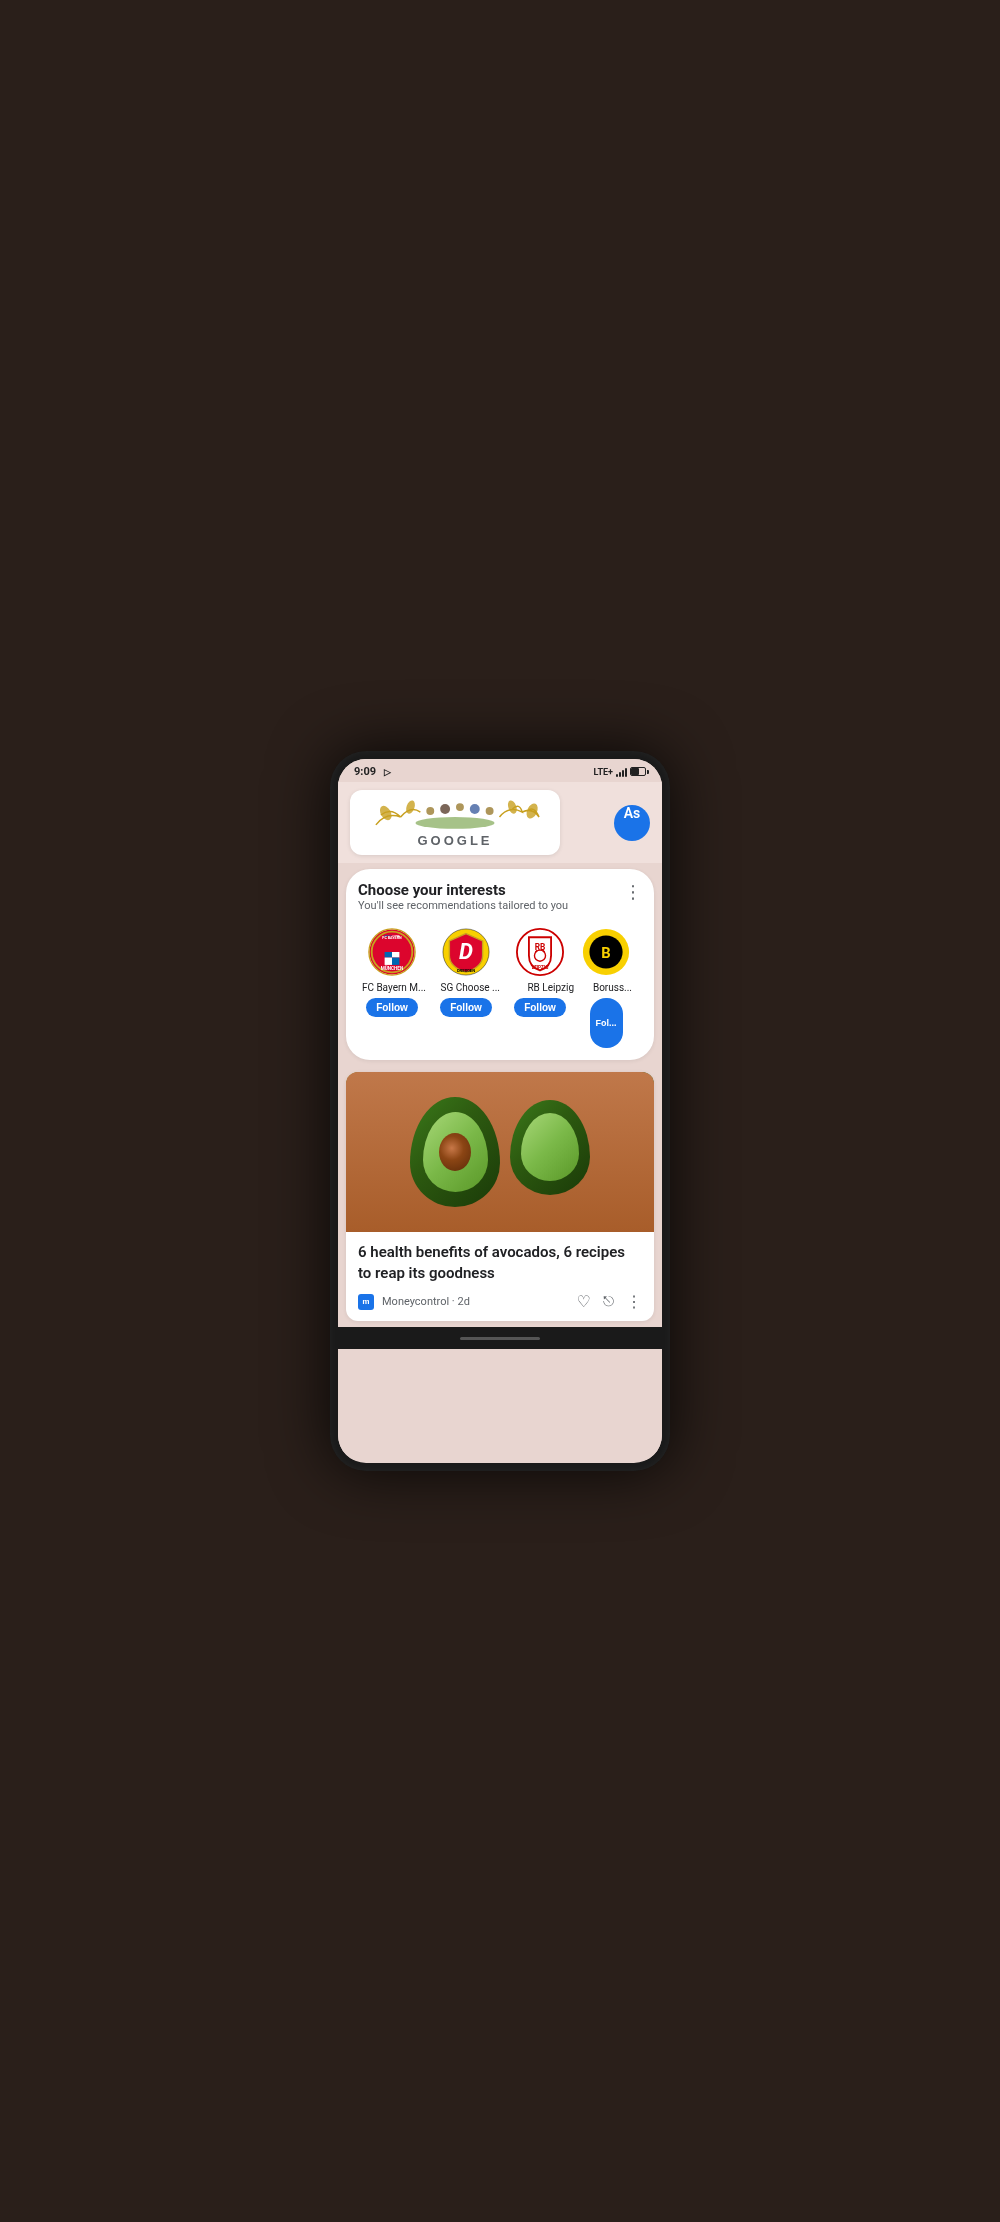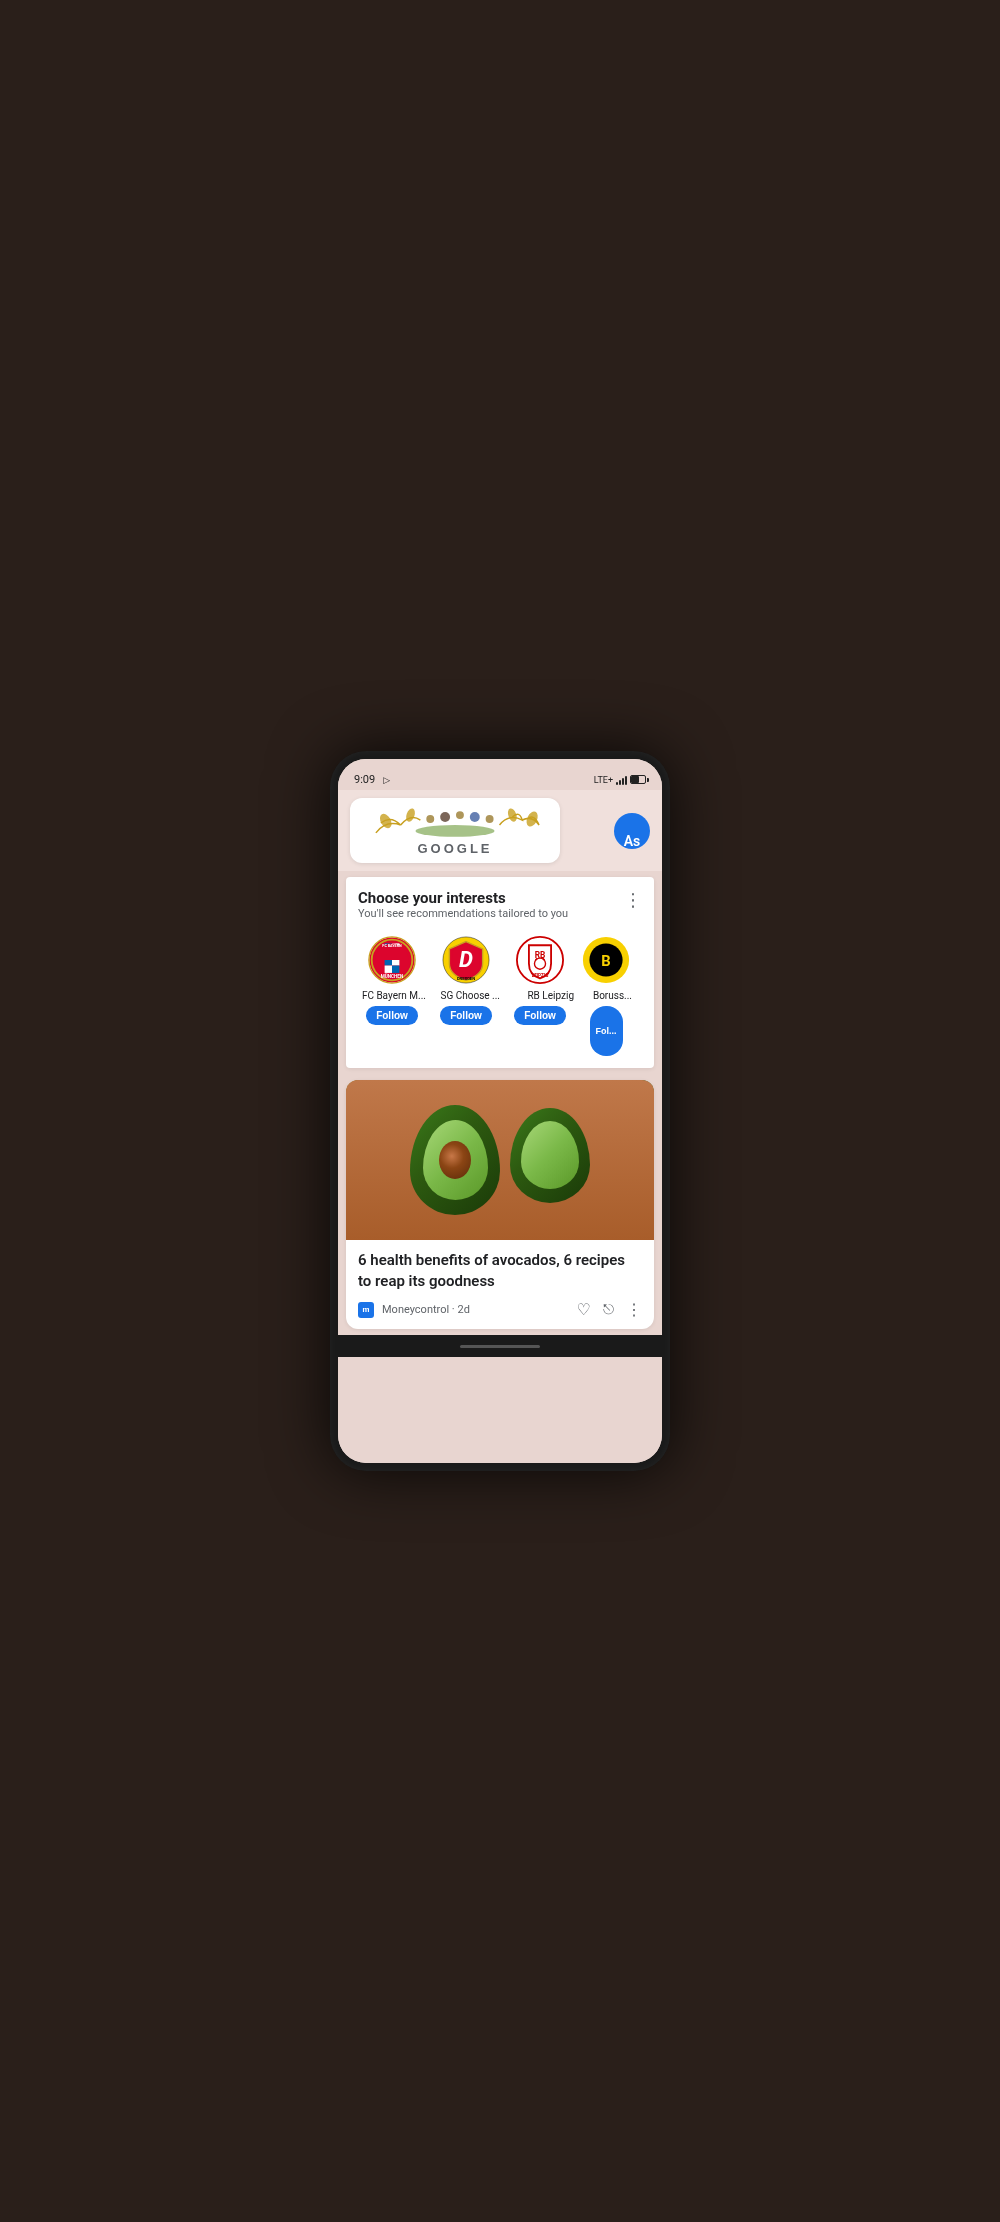--- a/index.html
+++ b/index.html
@@ -31,23 +31,23 @@
       overflow: hidden;
       position: relative;
     }
 
     
     .status-bar {
       background: #e8d5d0;
       display: flex;
       justify-content: space-between;
       align-items: center;
-      padding: 14px 16px 4px;
+      padding: 6px 16px 4px;
       font-size: 11px;
-      font-weight: 400;
+      font-weight: 700;
       color: #222;
     }
 
     .status-left {
       display: flex;
       align-items: center;
       gap: 4px;
     }
 
     .status-right {
@@ -148,32 +148,32 @@
       color: #5f6368;
       font-family: Arial, sans-serif;
     }
 
     .avatar-circle {
       width: 36px;
       height: 36px;
       background: #1a73e8;
       border-radius: 50%;
       display: flex;
-      align-items: flex-end;
+      align-items: flex-start;
       justify-content: center;
       color: white;
       font-size: 14px;
       font-weight: 600;
     }
 
     
     .interests-card {
       background: white;
       margin: 6px 8px;
-      border-radius: 4px;
+      border-radius: 24px;
       padding: 12px;
       box-shadow: 0 1px 4px rgba(0,0,0,0.08);
       flex-shrink: 0;
     }
 
     .interests-header {
       display: flex;
       justify-content: space-between;
       align-items: flex-start;
       margin-bottom: 4px;

